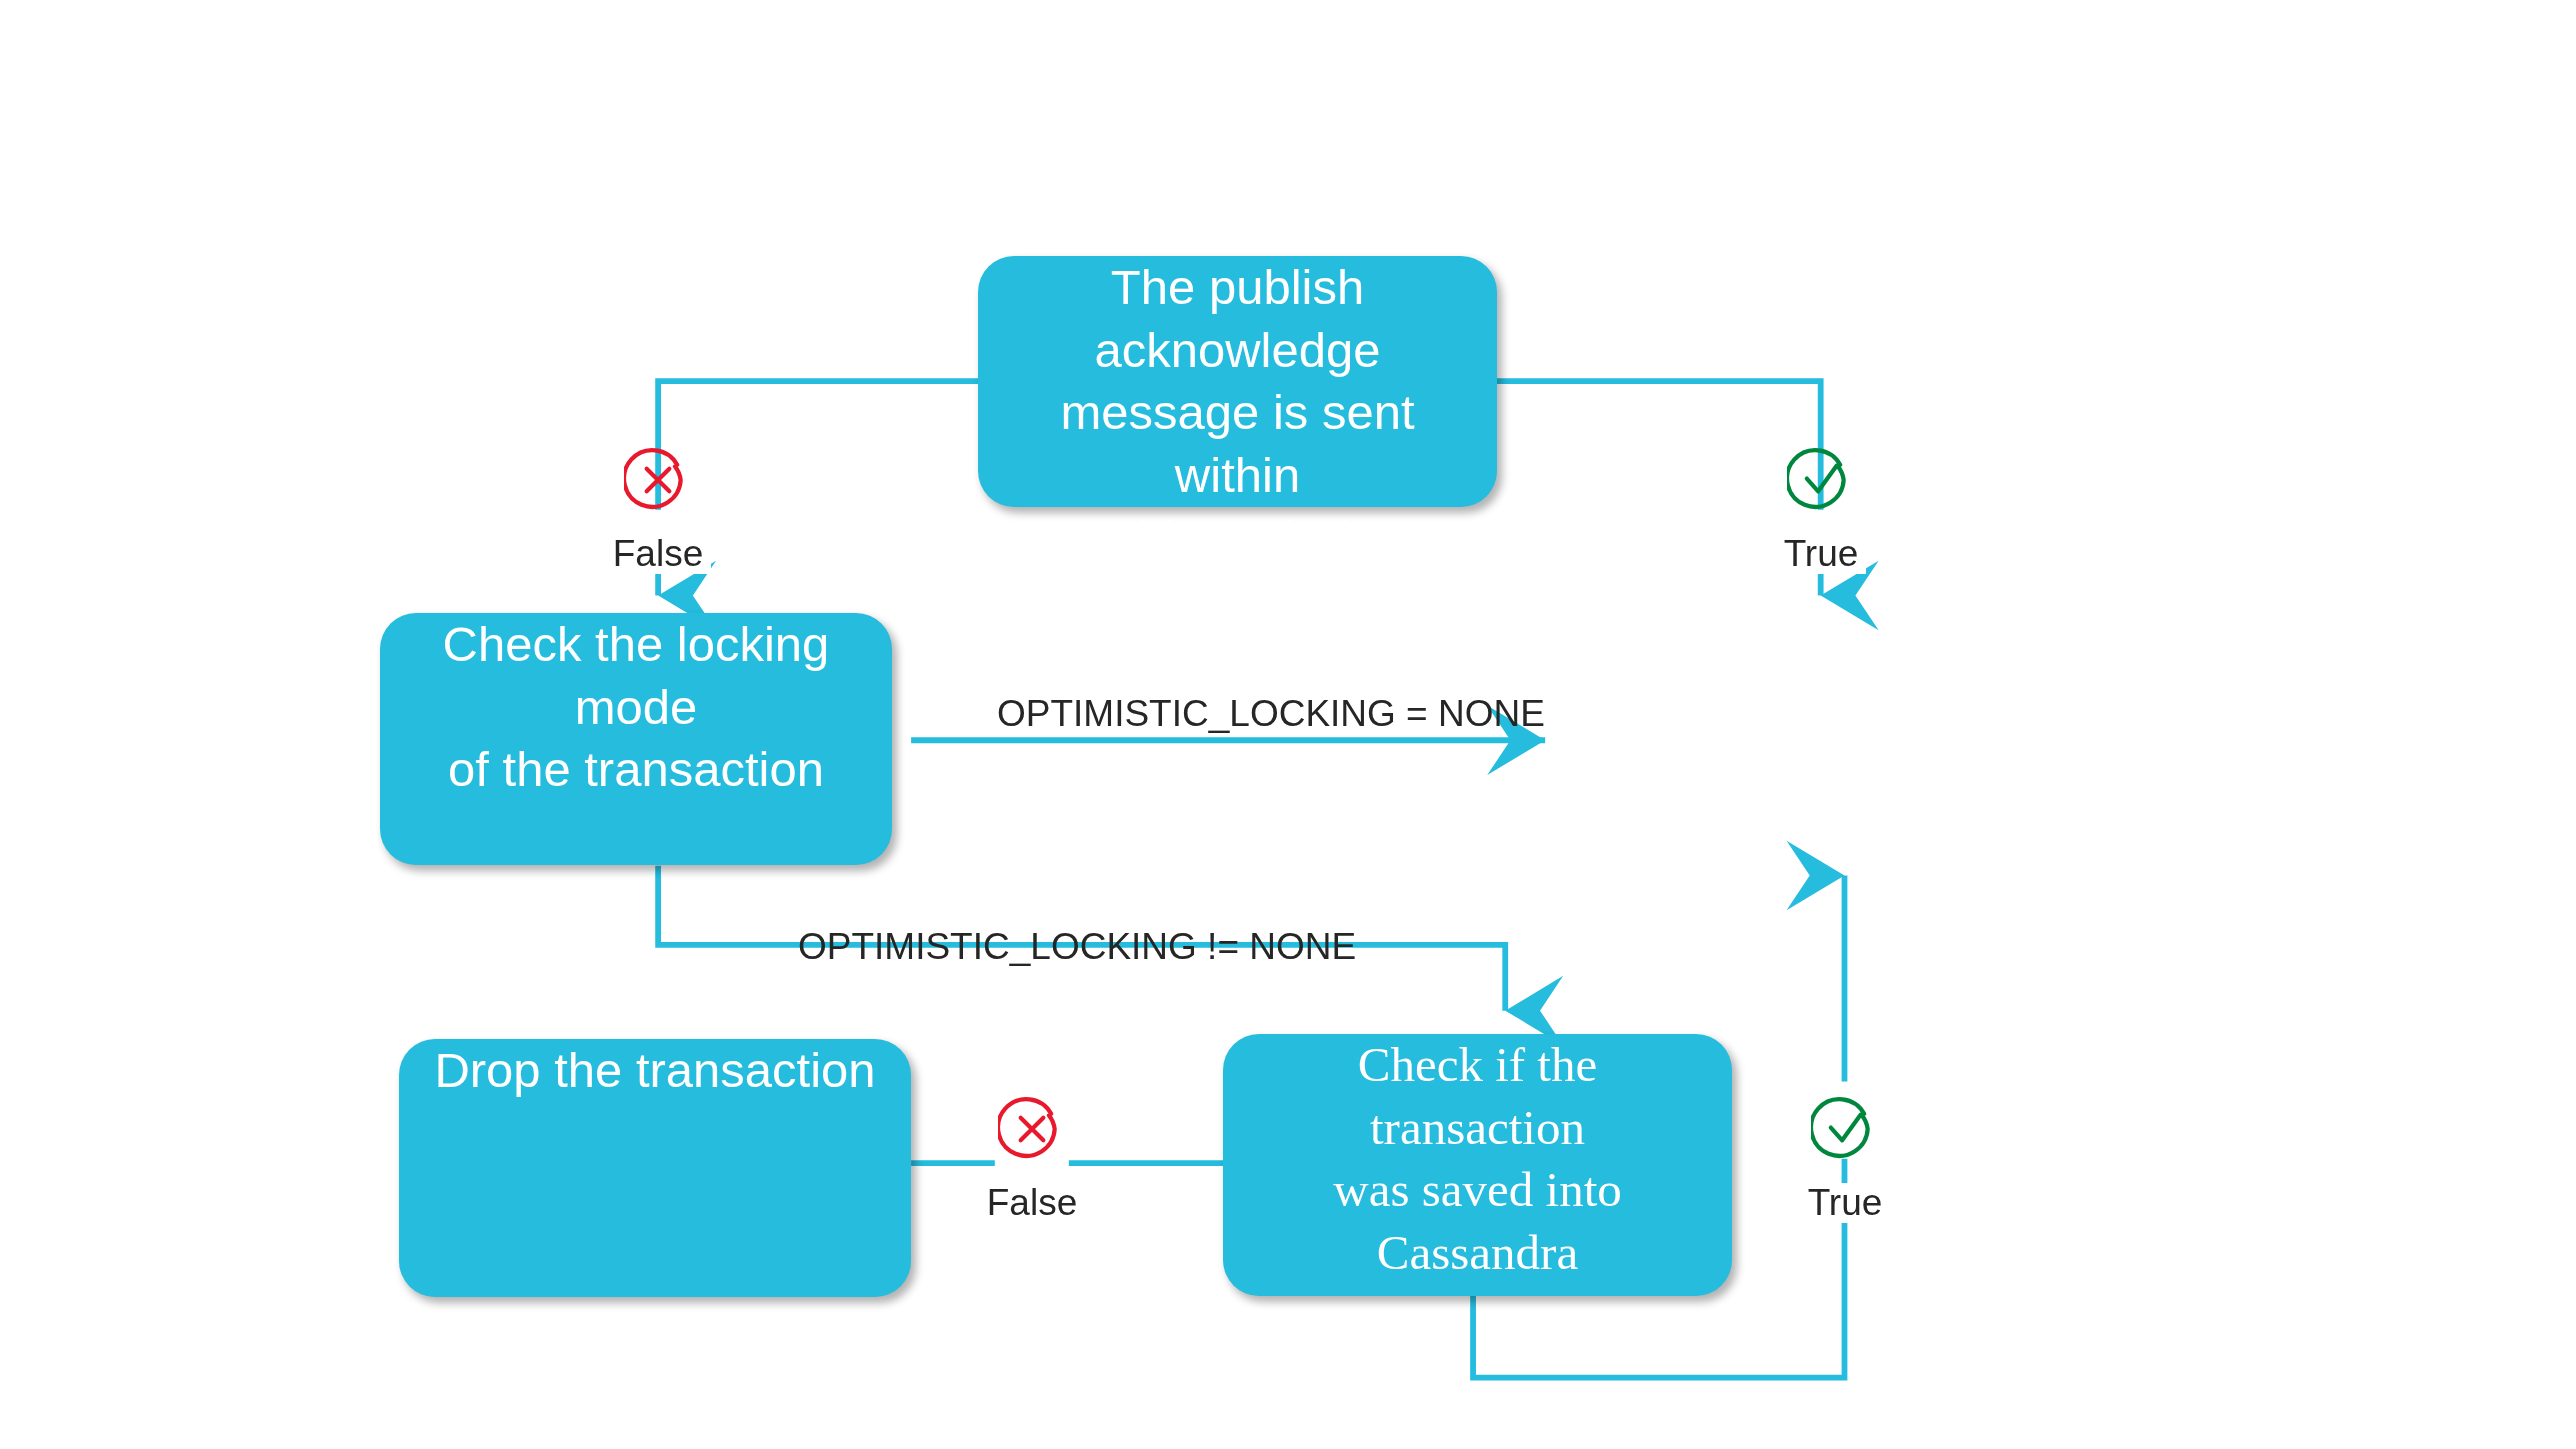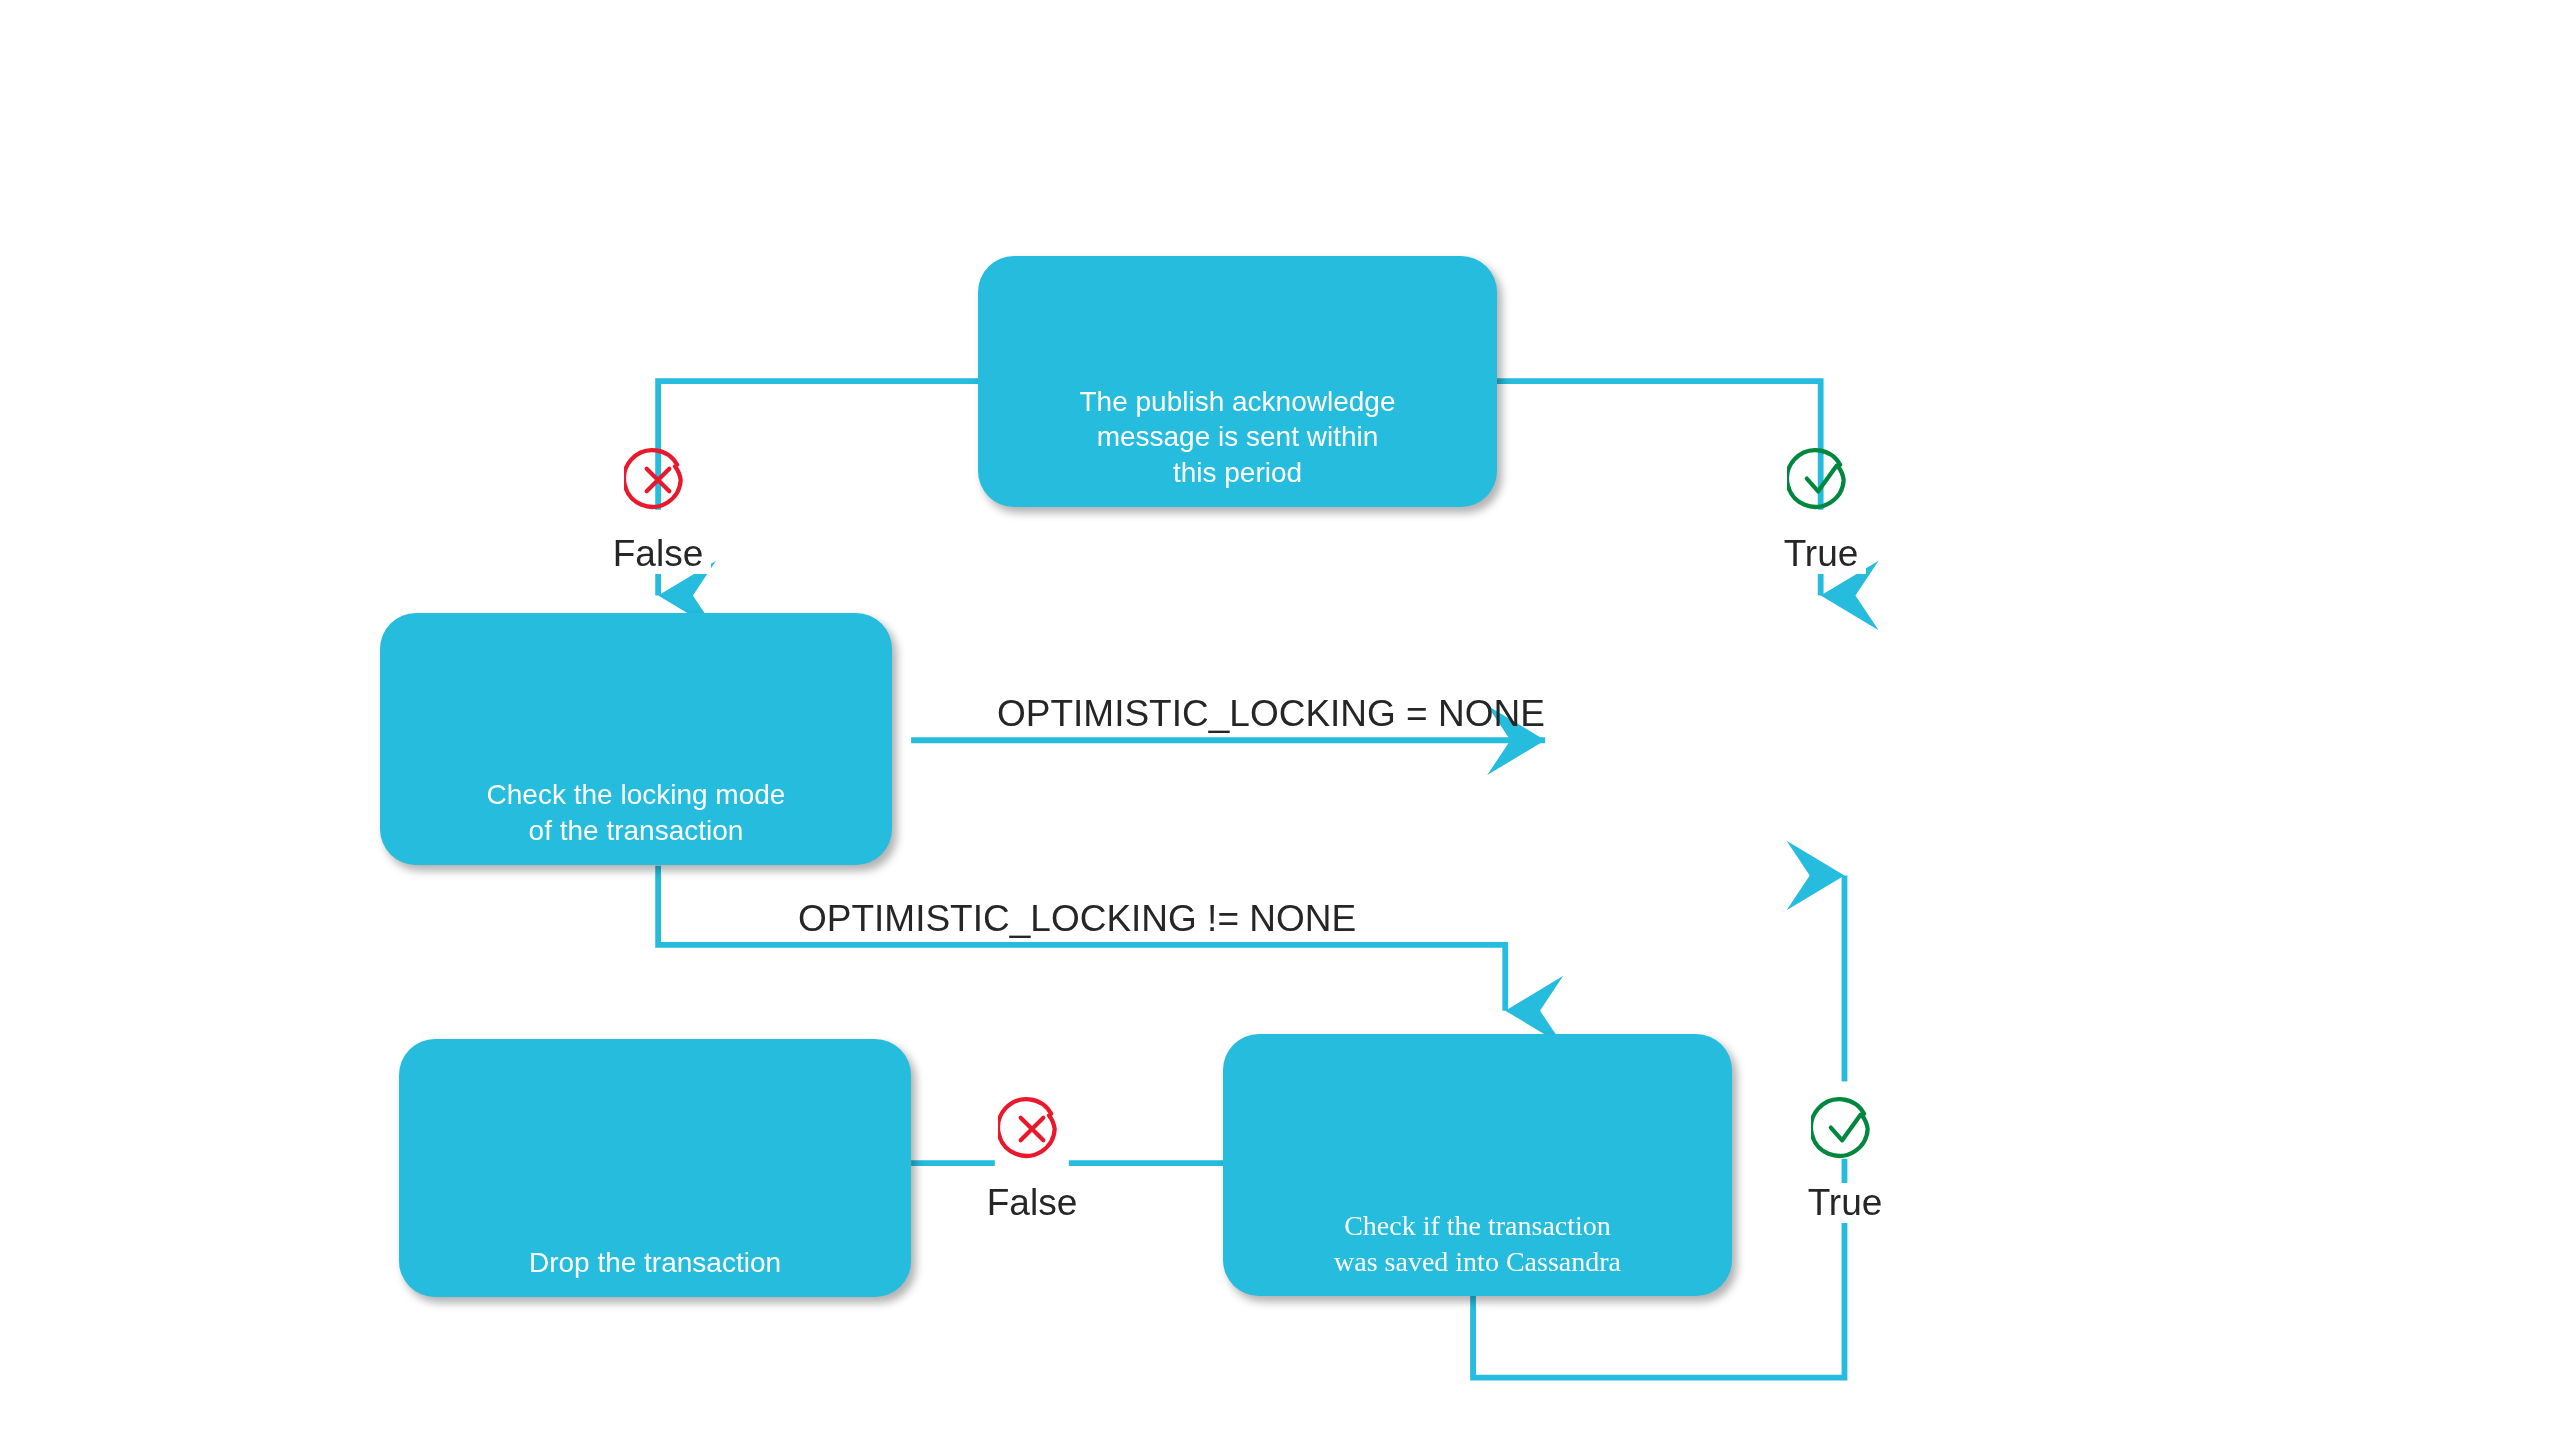--- a/index.html
+++ b/index.html
@@ -17,27 +17,27 @@
     height: 1449px;
     background: #ffffff;
     overflow: hidden;
   }
   .node {
     position: absolute;
     background: #25BCDE;
     border-radius: 36px;
     box-shadow: 4.5px 5.8px 9px rgba(0,0,0,0.30);
     display: flex;
-    align-items: flex-end;
+    align-items: flex-start;
     justify-content: center;
     text-align: center;
     color: #ffffff;
-    font-size: 28px;
+    font-size: 49px;
     line-height: 1.28;
-    padding: 16px 22px;
+    padding: 0 22px;
     box-sizing: border-box;
     white-space: pre-line;
     z-index: 5;
   }
   .edge-svg {
     position: absolute;
     left: 0;
     top: 0;
     width: 2576px;
     height: 1449px;
@@ -128,21 +128,21 @@
 
   <div class="node" style="left:1223px; top:1034px; width:509px; height:262px;font-family:Liberation Serif, serif;">
     <span>Check if the transaction
 was saved into Cassandra</span>
   </div>
 
   <div class="edge-label" style="left:950px; top:693px;margin-left:47px;">
     <span>OPTIMISTIC_LOCKING = NONE</span>
   </div>
 
-  <div class="edge-label" style="left:798px; top:898px;">
+  <div class="edge-label" style="left:798px; top:926px;">
     <span>OPTIMISTIC_LOCKING != NONE</span>
   </div>
 
   <div class="marker" style="left:584px; top:446px;">
     <svg class="glyph" viewBox="0 0 48 48">
       <path d="M37.5,13.2 A20,20 0 1 0 40,24 A20,20 0 0 0 36,14.4" fill="none" stroke="#E8192C" stroke-width="3" stroke-linecap="round"></path>
       <path d="M16,16 L32,32 M32,16 L16,32" fill="none" stroke="#E8192C" stroke-width="3" stroke-linecap="round"></path>
     </svg>
     <span class="m-label">False</span>
   </div>

